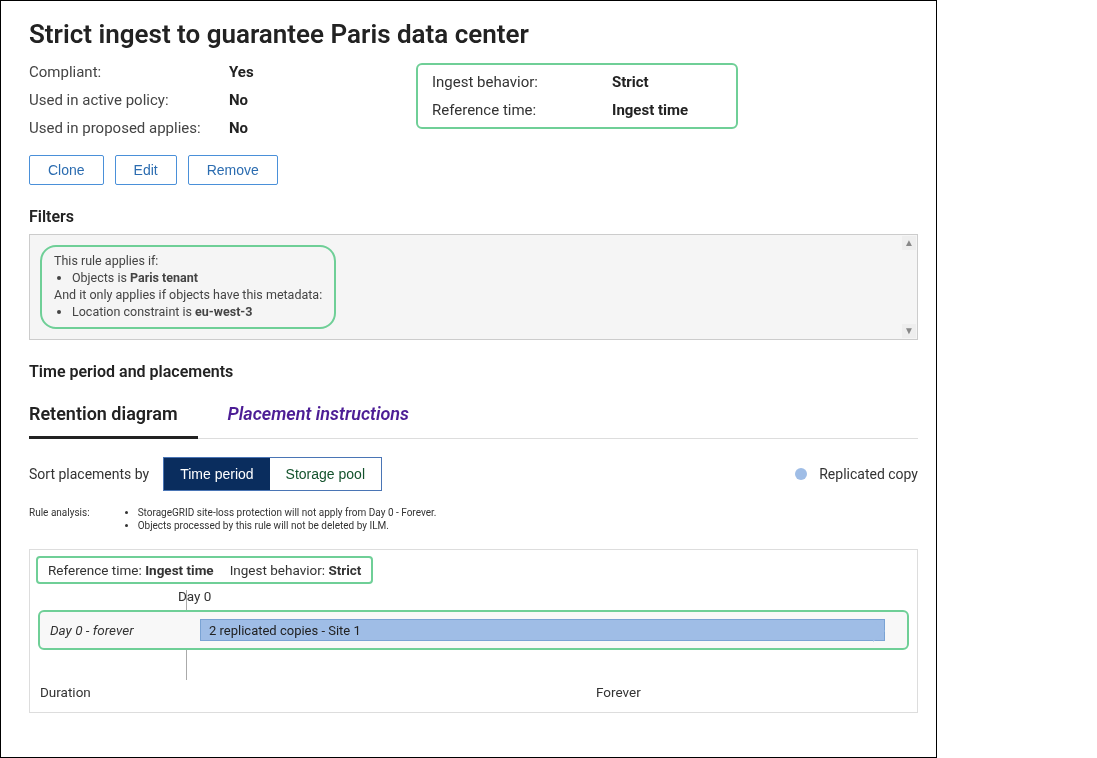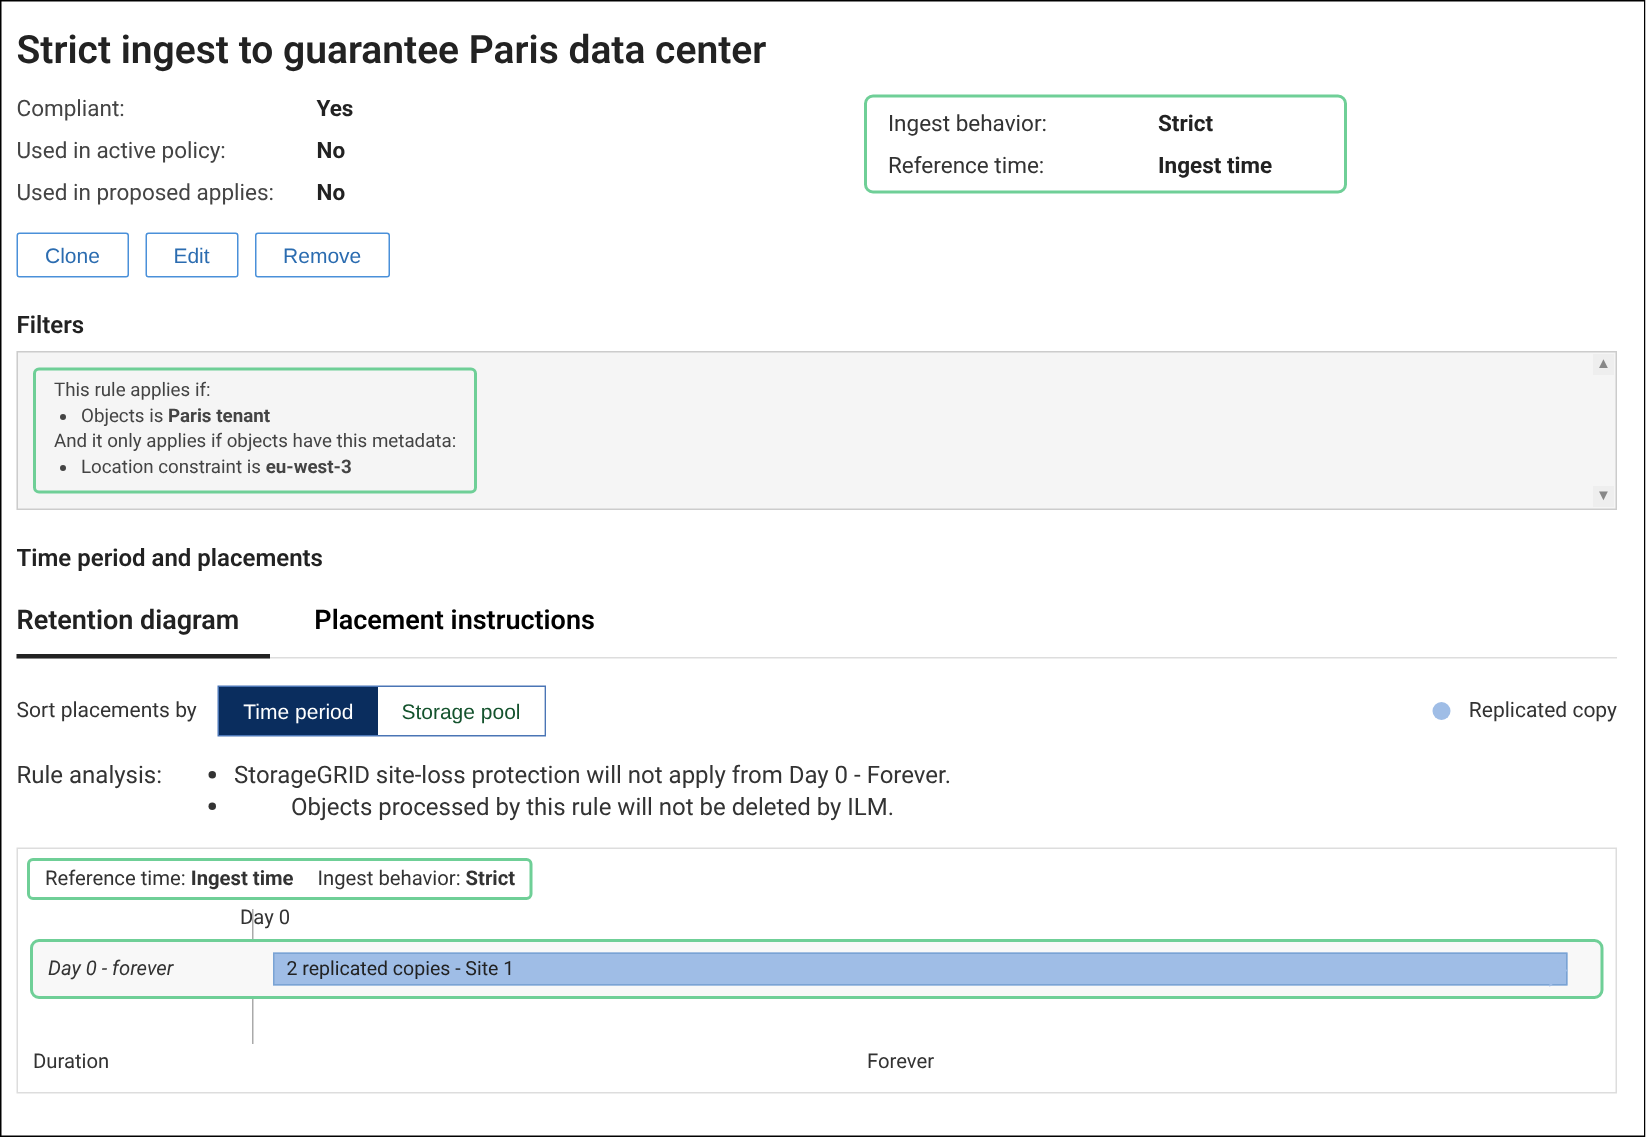--- a/index.html
+++ b/index.html
@@ -6,22 +6,22 @@
   body {
     margin: 0;
     font-family: -apple-system, BlinkMacSystemFont, "Segoe UI", Roboto, Helvetica, Arial, sans-serif;
     font-size: 14px;
     color: #333;
     background: #fff;
   }
   .page {
     border: 1px solid #000;
     margin: 0;
-    padding: 12px 18px 18px 10px;
-    width: 1097px;
+    padding: 12px 18px 18px 28px;
+    width: 937px;
     min-height: 758px;
   }
   h1 {
     font-size: 26px;
     font-weight: 600;
     margin: 6px 0 14px 0;
     color: #222;
   }
   .meta-row {
     display: flex;
@@ -66,21 +66,21 @@
   }
   .filters-box {
     border: 1px solid #ccc;
     background: #f5f5f5;
     padding: 10px;
     position: relative;
     min-height: 94px;
   }
   .filters-inner {
     border: 2px solid #6fcf97;
-    border-radius: 4px;
+    border-radius: 16px;
     padding: 6px 12px;
     display: inline-block;
     font-size: 12.5px;
     color: #444;
   }
   .filters-inner ul { margin: 2px 0 2px 18px; padding: 0; }
   .filters-inner li { margin: 0; }
   .scroll-up, .scroll-down {
     position: absolute;
     right: 1px;
@@ -105,21 +105,21 @@
     margin-right: 30px;
     font-size: 18px;
     font-weight: 600;
     cursor: pointer;
   }
   .tab.active {
     color: #222;
     border-bottom: 3px solid #222;
     margin-bottom: -1px;
   }
-  .tab.inactive { color: #000000; }
+  .tab.inactive { color: #4c1d95; font-style: italic; }
 
   .sort-row {
     display: flex;
     align-items: center;
     gap: 14px;
     margin-top: 18px;
   }
   .sort-label { font-size: 14px; color: #333; }
   .seg {
     display: inline-flex;
@@ -149,24 +149,24 @@
   }
   .legend-dot {
     width: 12px; height: 12px; border-radius: 50%;
     background: #9fbde6;
   }
 
   .analysis-row {
     display: flex;
     gap: 30px;
     margin-top: 16px;
-    font-size: 16px;
+    font-size: 10px;
   }
   .analysis-row ul { margin: 0; padding-left: 18px; }
-  .analysis-row li { margin-bottom: 2px; text-align: center; }
+  .analysis-row li { margin-bottom: 2px; }
 
   .diagram-wrap {
     border: 1px solid #ddd;
     margin-top: 16px;
     position: relative;
   }
   .ref-bar {
     border: 2px solid #6fcf97;
     border-radius: 4px;
     display: inline-flex;

